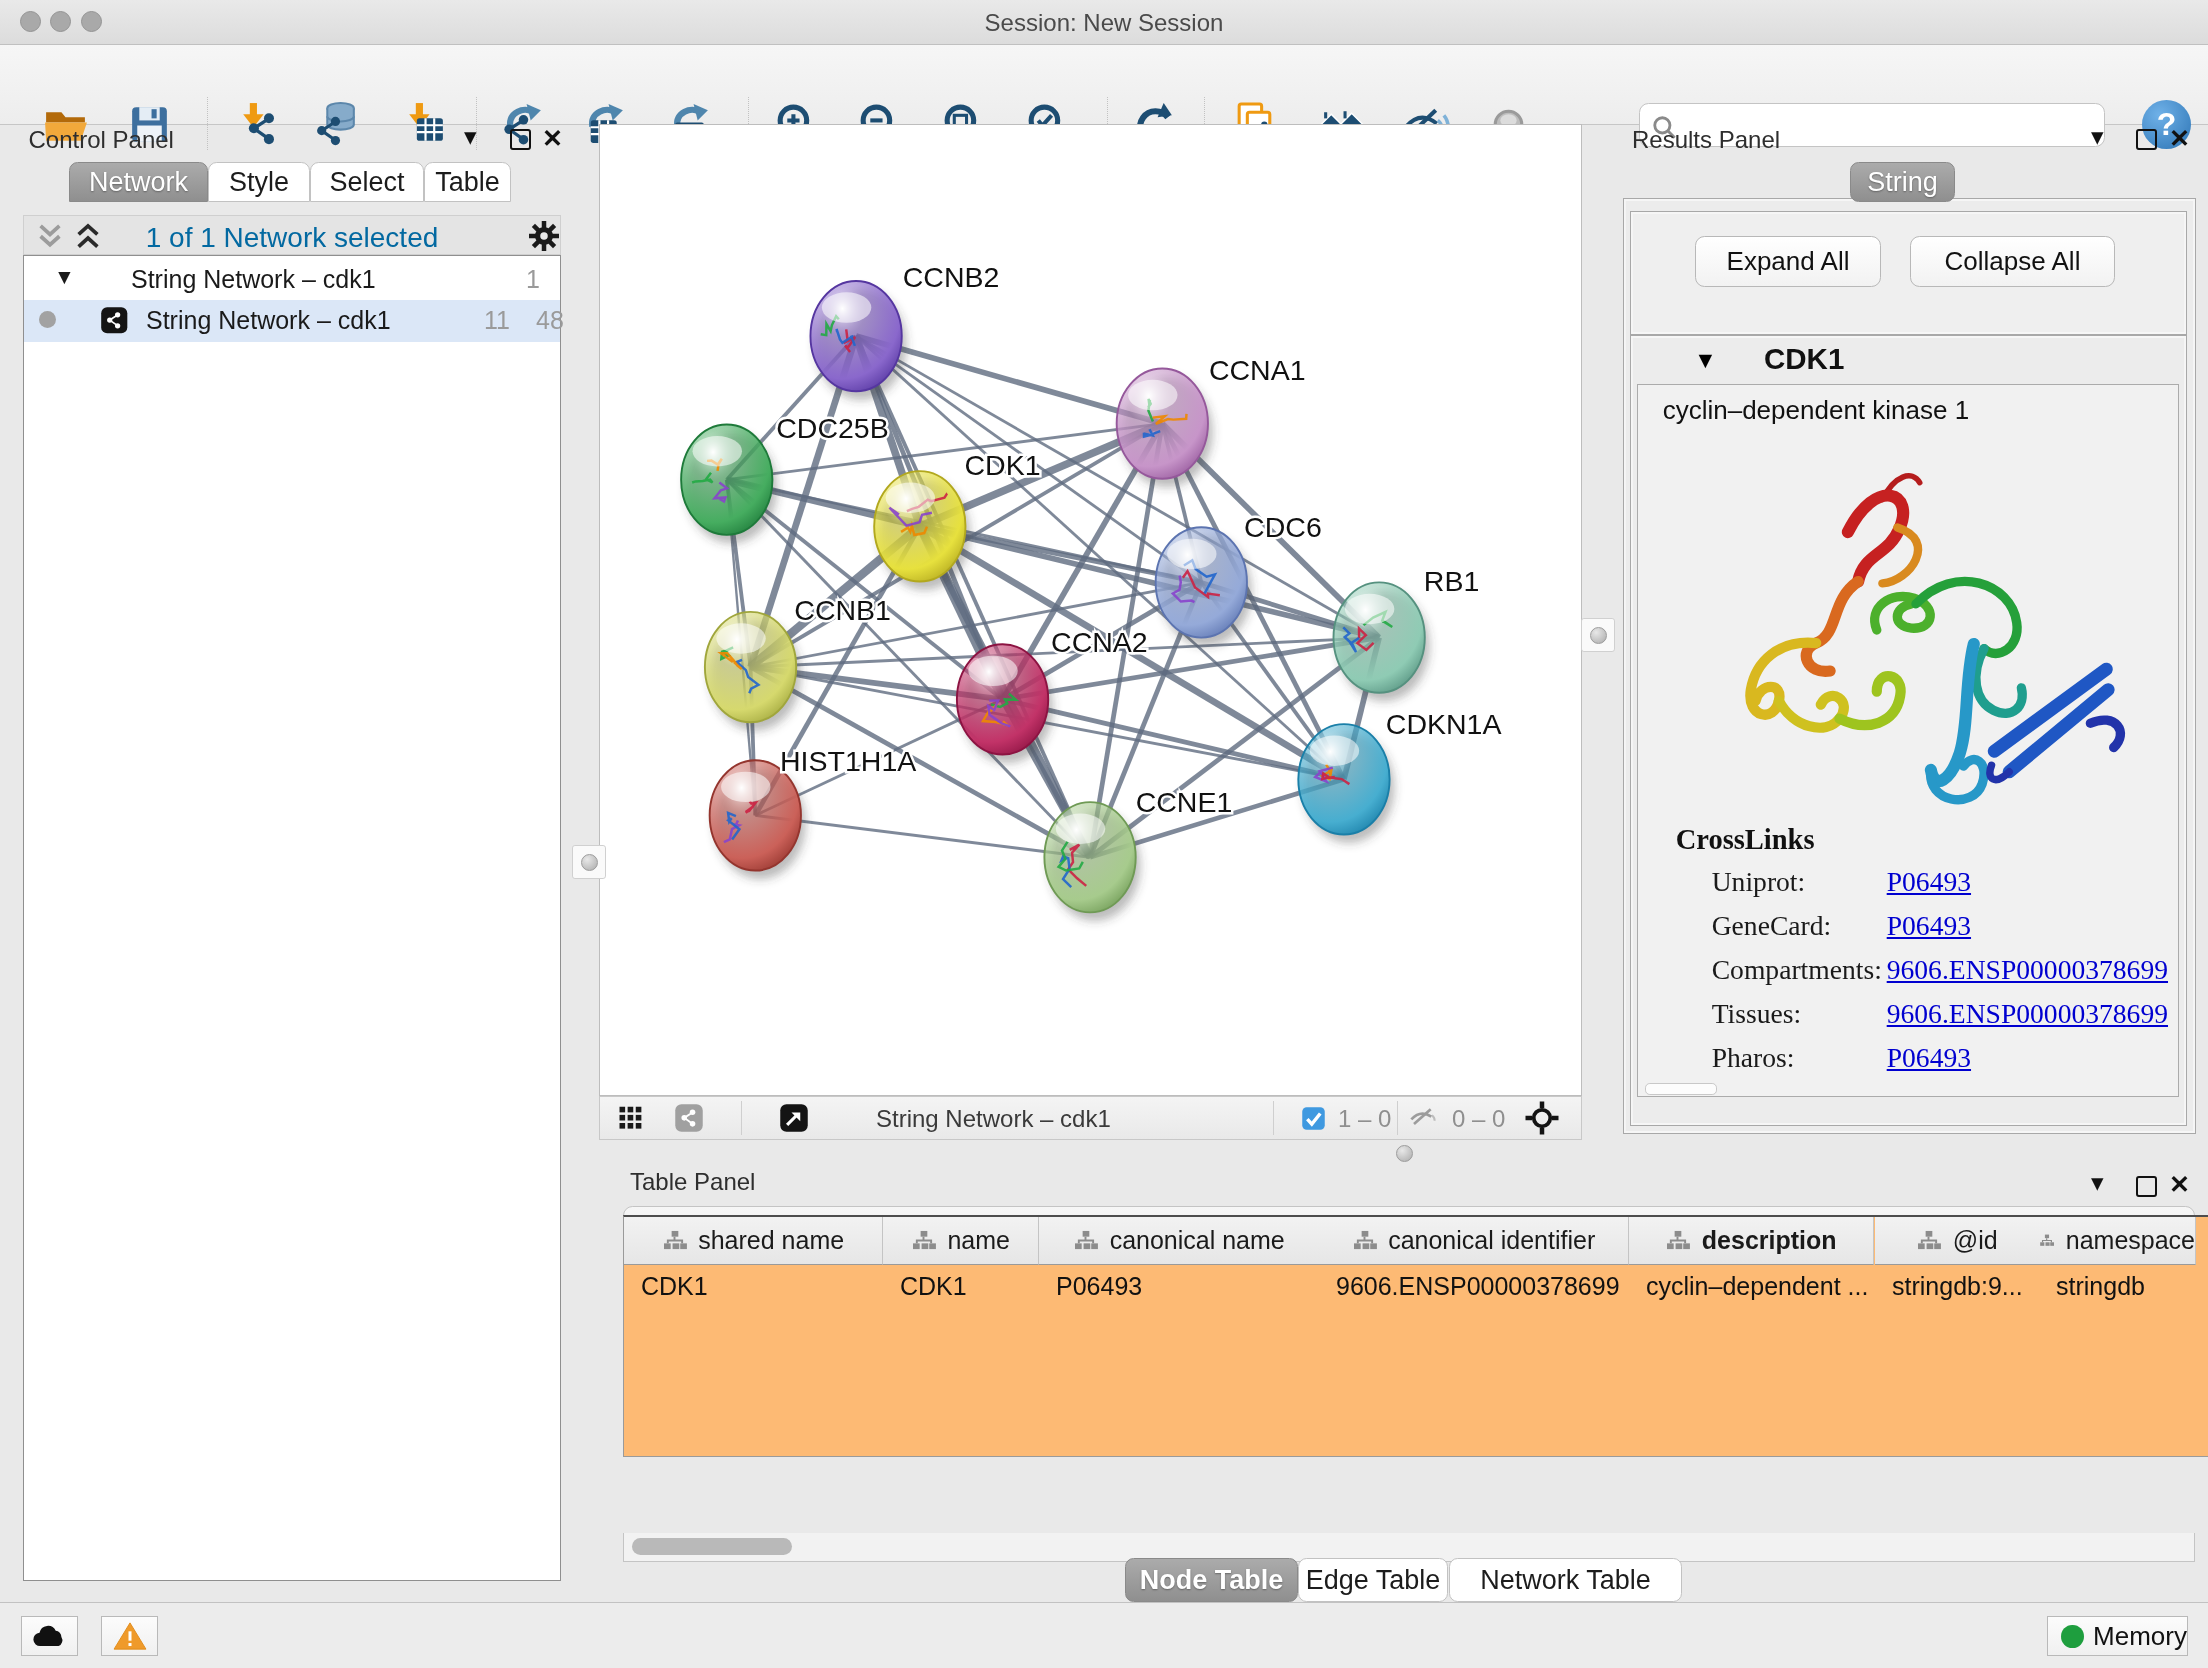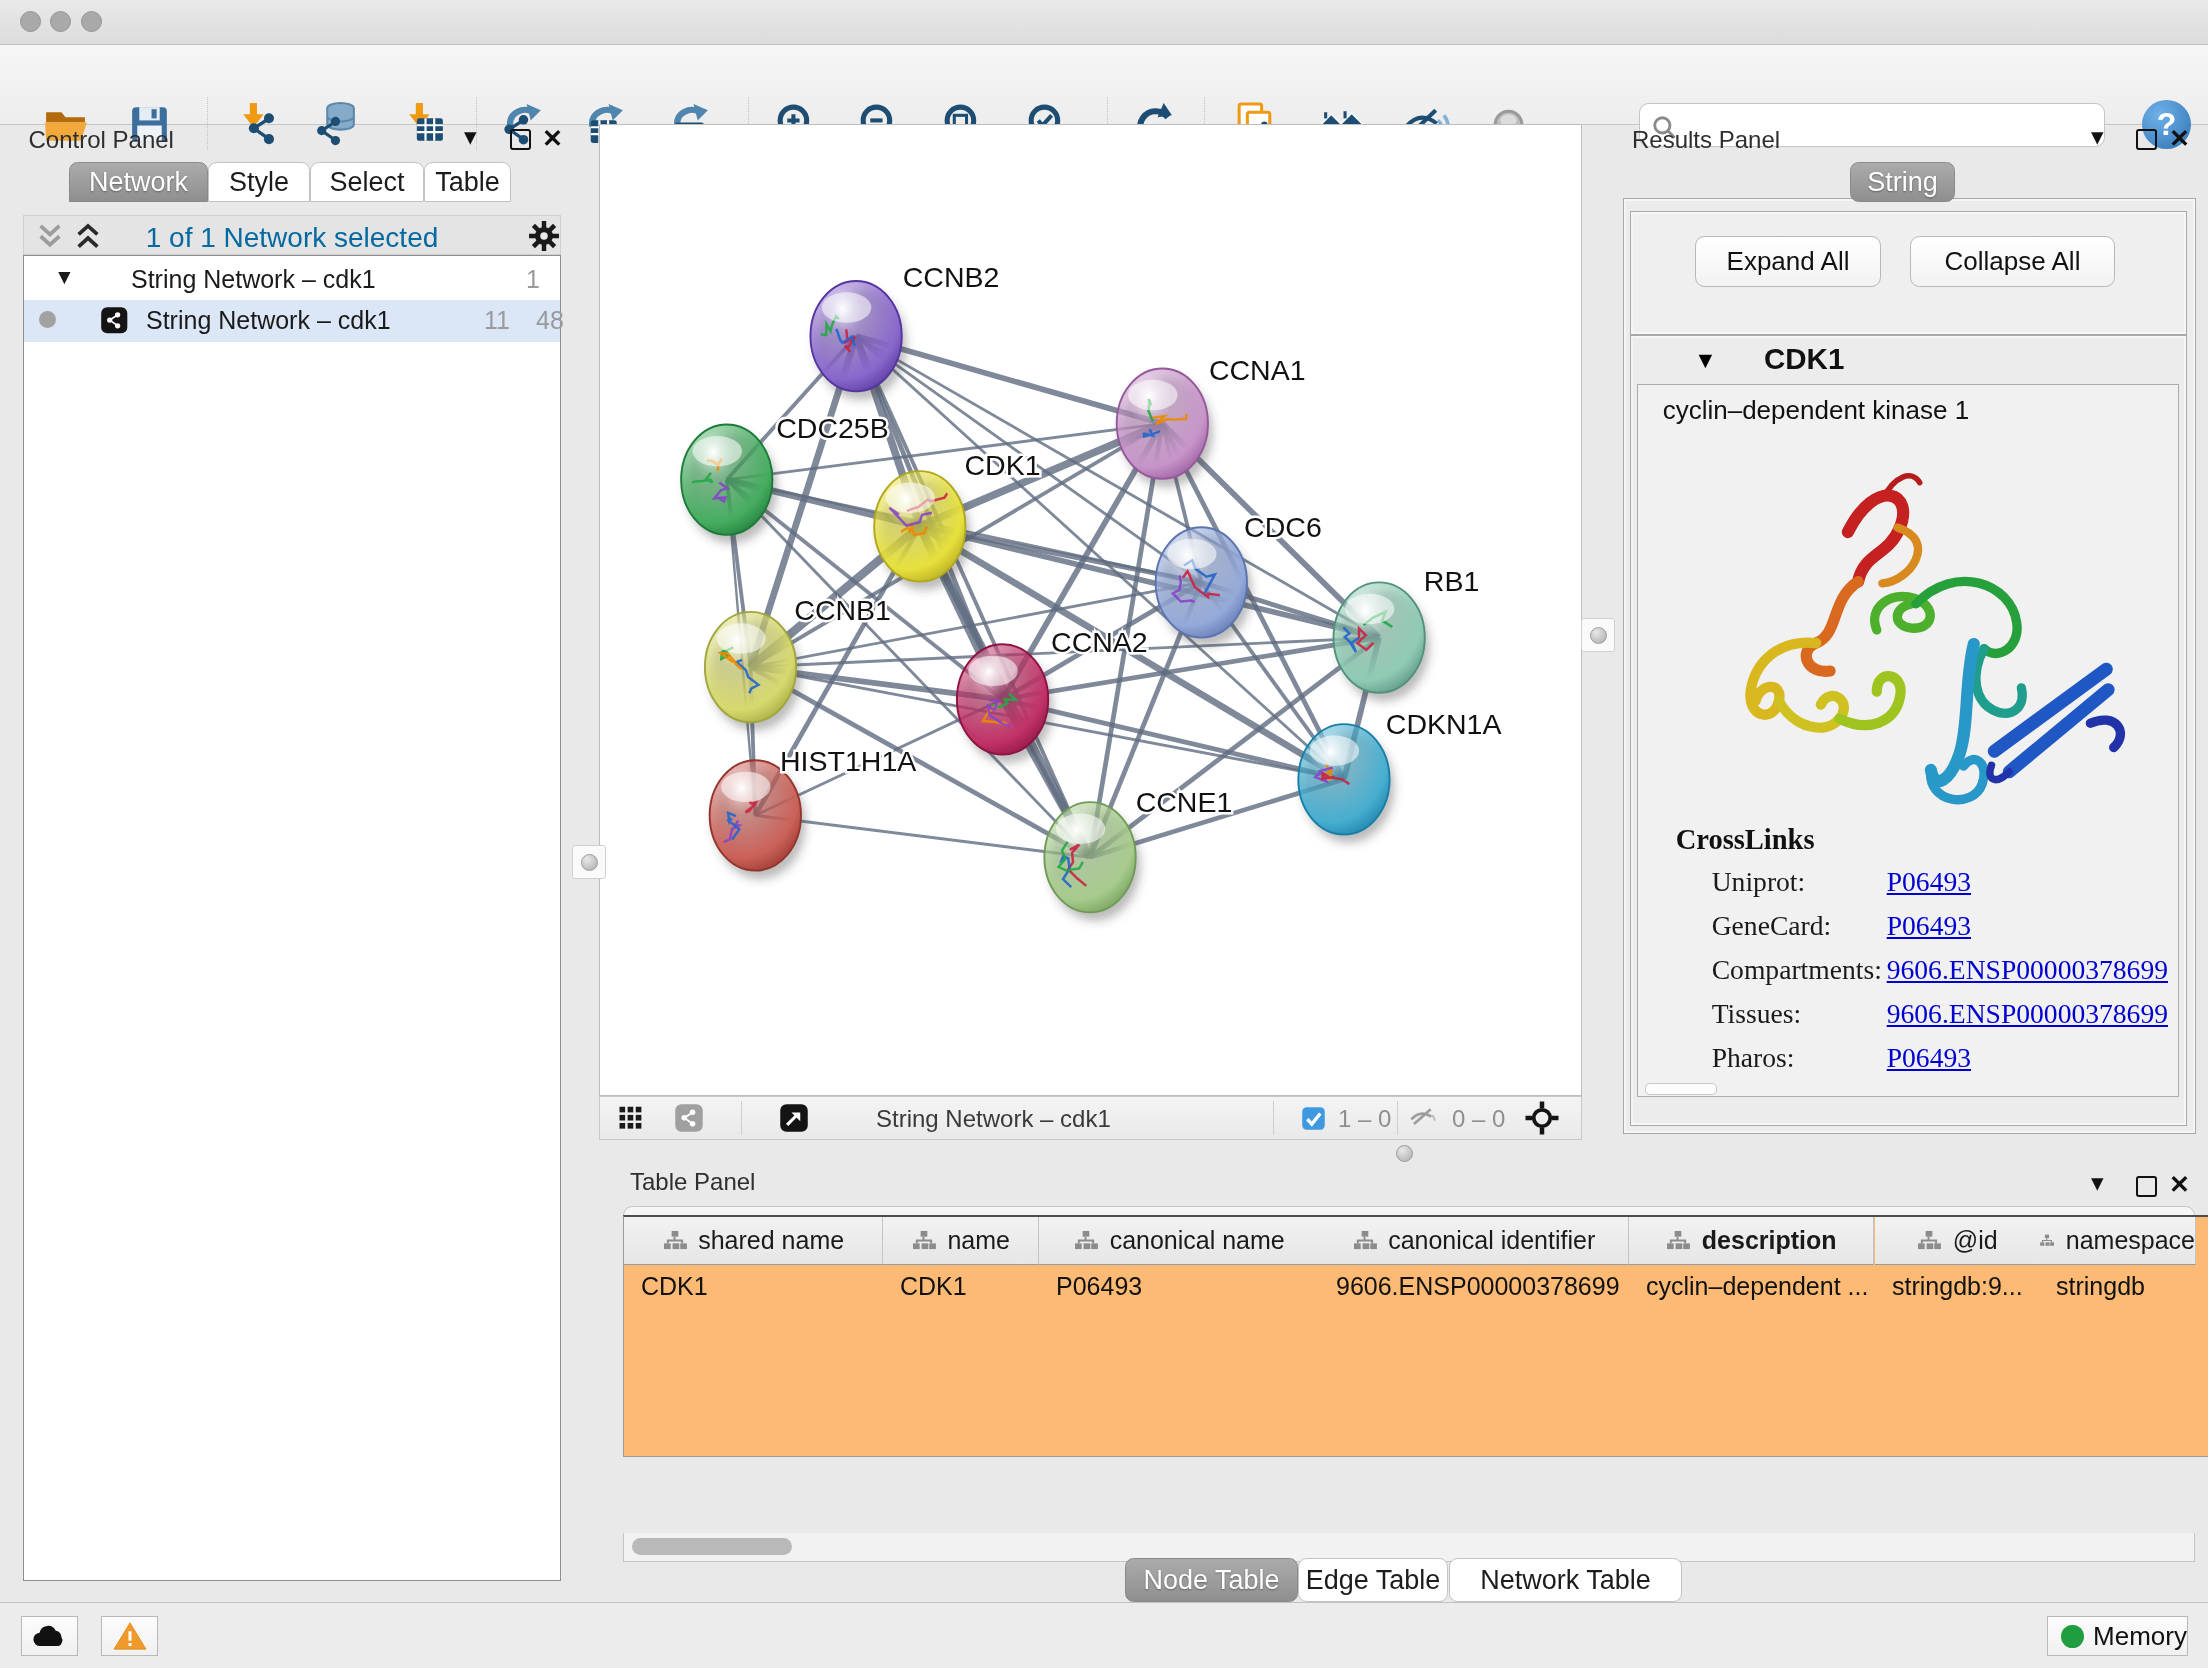--- a/index.html
+++ b/index.html
@@ -16,21 +16,21 @@
   #search-box{position:absolute;left:1639px;top:58px;width:466px;height:44px;background:#fff;border:1.9px solid #c4c4c4;border-radius:9.5px;box-sizing:border-box;}
   #search-input{position:absolute;left:42px;top:1.9px;width:409px;height:36px;border:none;outline:none;font-size:23px;background:transparent;}
   #help-btn{position:absolute;left:2142px;top:55px;width:49px;height:49px;border-radius:50%;background:radial-gradient(circle at 35% 30%,#6fb1e8,#2d74b4);color:#fff;font-size:32px;font-weight:bold;text-align:center;line-height:49px;}
   
   .panel-title{font-size:24px;color:#2e2e2e;}
   .pt-icon{position:absolute;top:0;font-size:25px;color:#111;}
   .float-sq{position:absolute;width:21px;height:21px;border:2.9px solid #111;border-radius:2.9px;box-sizing:border-box;}
   .tab{position:absolute;height:40px;box-sizing:border-box;border:1px solid #c2c2c2;background:#fff;color:#1c1c1c;font-size:27px;text-align:center;line-height:38px;border-radius:8.6px 8.6px 0 0;}
   .tab.sel{background:linear-gradient(#ababab,#8f8f8f);color:#fff;border-color:#8a8a8a;text-shadow:0 1px 1.9px rgba(0,0,0,.35);}
   .btab{position:absolute;height:44px;box-sizing:border-box;border:1px solid #c2c2c2;background:#fff;color:#1c1c1c;font-size:27px;text-align:center;line-height:42px;border-radius:8.6px;}
-  .btab.sel{background:linear-gradient(#ababab,#8f8f8f);color:#fff;border-color:#8a8a8a;text-shadow:0 1px 1.9px rgba(0,0,0,.35);}
+  .btab.sel{background:linear-gradient(#ababab,#8f8f8f);color:#fff;border-color:#8a8a8a;text-shadow:0 1px 1.9px rgba(0,0,0,.35);font-weight:bold;}
   
   #cp-tree{left:23px;top:255px;width:538px;height:1326px;background:#fff;border:1.9px solid #8f8f8f;box-sizing:border-box;}
   .tree-row{position:relative;width:100%;height:38px;font-size:25px;color:#1a1a1a;}
   .tree-count{position:absolute;color:#9a9a9a;}
   
   #netview{left:599px;top:124px;width:983px;height:972px;background:#fff;border:1px solid #bdbdbd;box-sizing:border-box;}
   #net-status{left:599px;top:1096px;width:983px;height:44px;background:linear-gradient(#f4f4f4,#e9e9e9);border:1px solid #c8c8c8;box-sizing:border-box;font-size:24px;color:#3a3a3a;}
   .ns-sep{position:absolute;top:3.8px;height:34px;border-left:1px solid #cfcfcf;}
   .handle-dot{position:absolute;width:32px;height:32px;background:#fafafa;border:1px solid #d0d0d0;display:flex;align-items:center;justify-content:center;border-radius:2.9px;}
   .handle-dot i{width:15px;height:15px;border-radius:50%;background:radial-gradient(circle at 35% 30%,#e8e8e8,#ababab);border:1px solid #9c9c9c;}
@@ -55,20 +55,21 @@
 </style>
 </head>
 <body>
 
 <div id="app">
 
   <div id="titlebar" class="abs">
     <span class="tlight" style="left:20px"></span>
     <span class="tlight" style="left:50px"></span>
     <span class="tlight" style="left:81px"></span>
+    <div id="win-title">Session: New Session</div>
   </div>
 
   <div id="toolbar" class="abs">
     <div id="search-box">
       <svg class="abs" style="left:9.5px;top:8.6px" width="28.5" height="28.5" viewBox="0 0 30 30">
           <circle cx="13" cy="13" r="8" fill="none" stroke="#8a8a8a" stroke-width="3"></circle>
           <path d="M19 19l7 7" stroke="#8a8a8a" stroke-width="3"></path>
         </svg>
       <input id="search-input" placeholder="" style="">
     </div>

